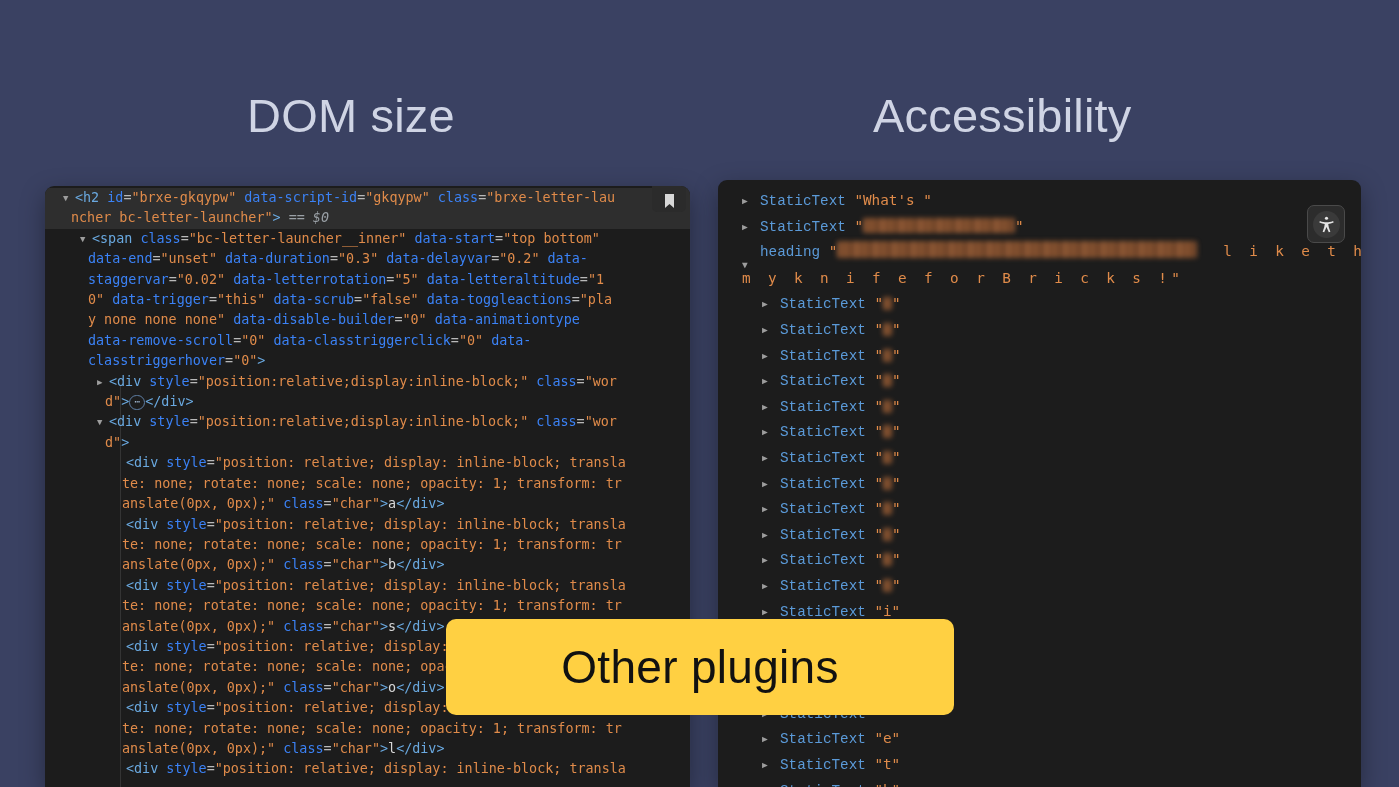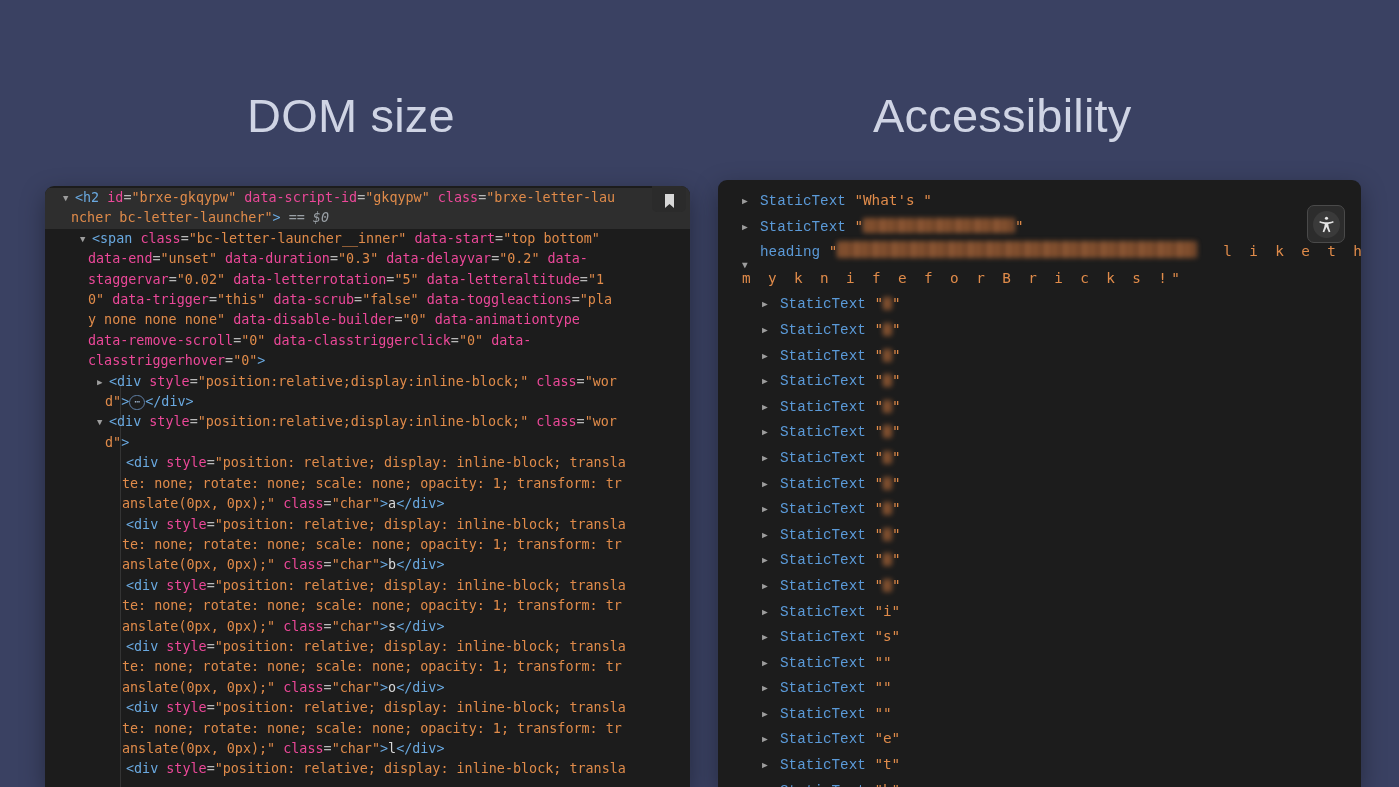--- a/index.html
+++ b/index.html
@@ -38,21 +38,21 @@
 
   
   .code{
     font-family:"DejaVu Sans Mono","Liberation Mono",monospace;
     font-size:13.4px;
     line-height:20.4px;
     white-space:pre;
     color:#c8c8c8;
   }
   .tag{ color:#6aa9e0; }
-  .attr{ color:#ec4899;text-align:center; }
+  .attr{ color:#3b82f6;text-align:center; }
   .val{ color:#e08b4a; }
   .punc{ color:#b9b9b9; }
   .txt{ color:#d8d8d8; }
   .eq{ color:#9aa0a6; font-style:italic; }
 
   
   #dom-tree{
     position:absolute;
     left:0; top:0;
     width:760px;
@@ -240,14 +240,17 @@
                      L14.9 15.4 L16.9 21.2 L14.9 21.9 L12 15.2 L9.1 21.9
                      L7.1 21.2 L9.1 15.4 L9.8 11.4
                      C7.8 11.2 5.7 10.7 3 9.6 Z" fill="#e6e6e6"></path>
           </svg>
         </span>
       </div>
 
     </div>
   </div>
 
+  <div id="badge">
+    <span>Other plugins</span>
+  </div>
 
 </div>
 
 </body></html>

